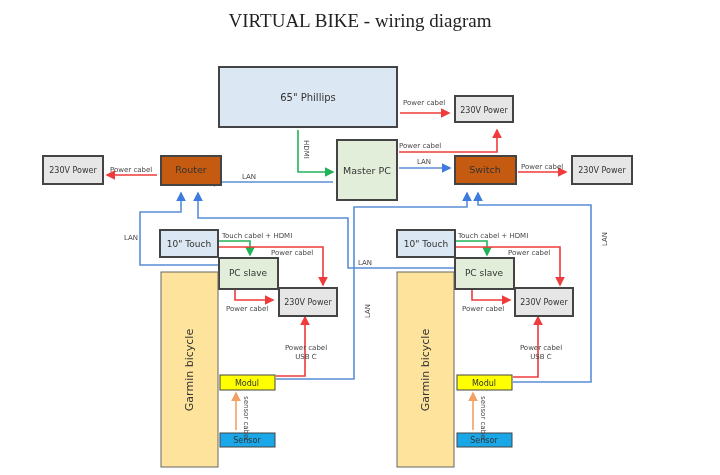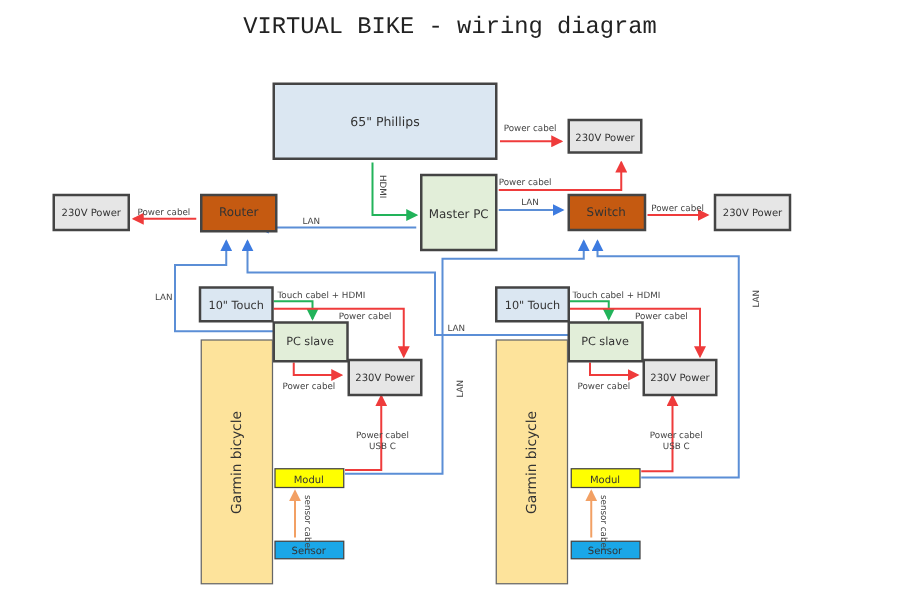--- a/index.html
+++ b/index.html
@@ -1,19 +1,19 @@
 <!DOCTYPE html>
 <html><head>
 <meta charset="utf-8">
 <style>
   html, body { margin: 0; padding: 0; background: #ffffff; }
   body { width: 720px; height: 475px; position: relative; overflow: hidden;
          font-family: "Liberation Sans", sans-serif; }
   #title { position: absolute; left: 0; top: 10px; width: 720px; text-align: center;
-           font-size: 19px; color: #222; font-family: Liberation Mono, monospace; }
+           font-size: 19px; color: #222; font-family: Liberation Serif, serif; }
   svg { position: absolute; left: 0; top: 0; }
   .box { stroke: #444; stroke-width: 2; }
   .lbl { font-family: "DejaVu Sans", sans-serif; fill: #333; }
   .sm  { font-family: "DejaVu Sans", sans-serif; fill: #444; font-size: 7px; }
   .lan { stroke: #5b8ed6; stroke-width: 1.6; fill: none; }
   .pwr { stroke: #ef3b3b; stroke-width: 1.6; fill: none; }
   .hdmi{ stroke: #22b35a; stroke-width: 1.6; fill: none; }
   .sens{ stroke: #f2a064; stroke-width: 1.6; fill: none; }
 </style>
 </head>

